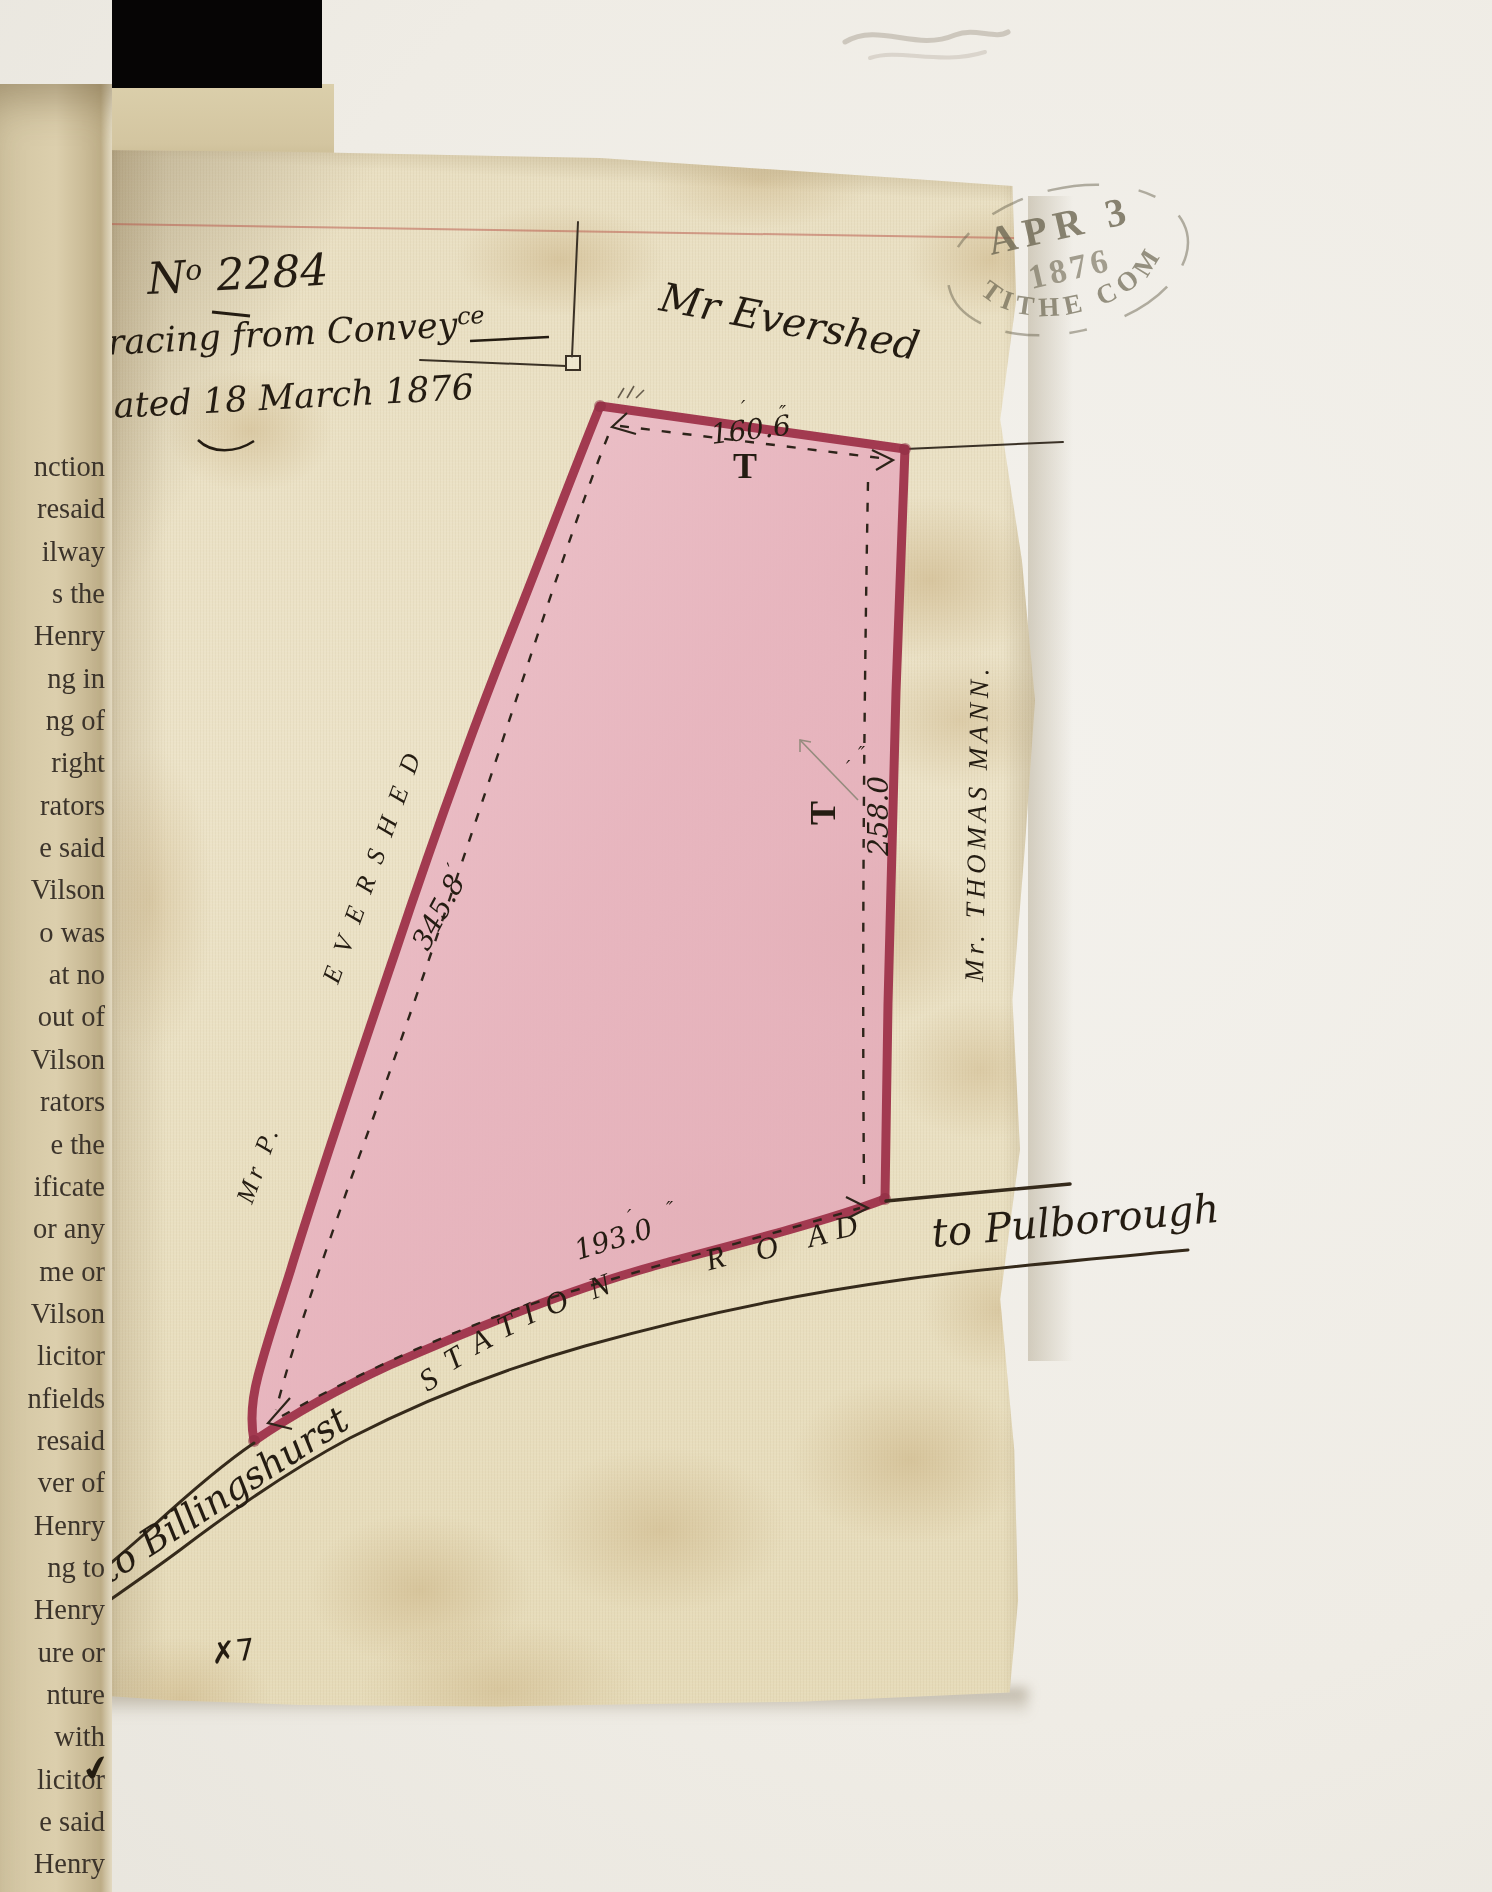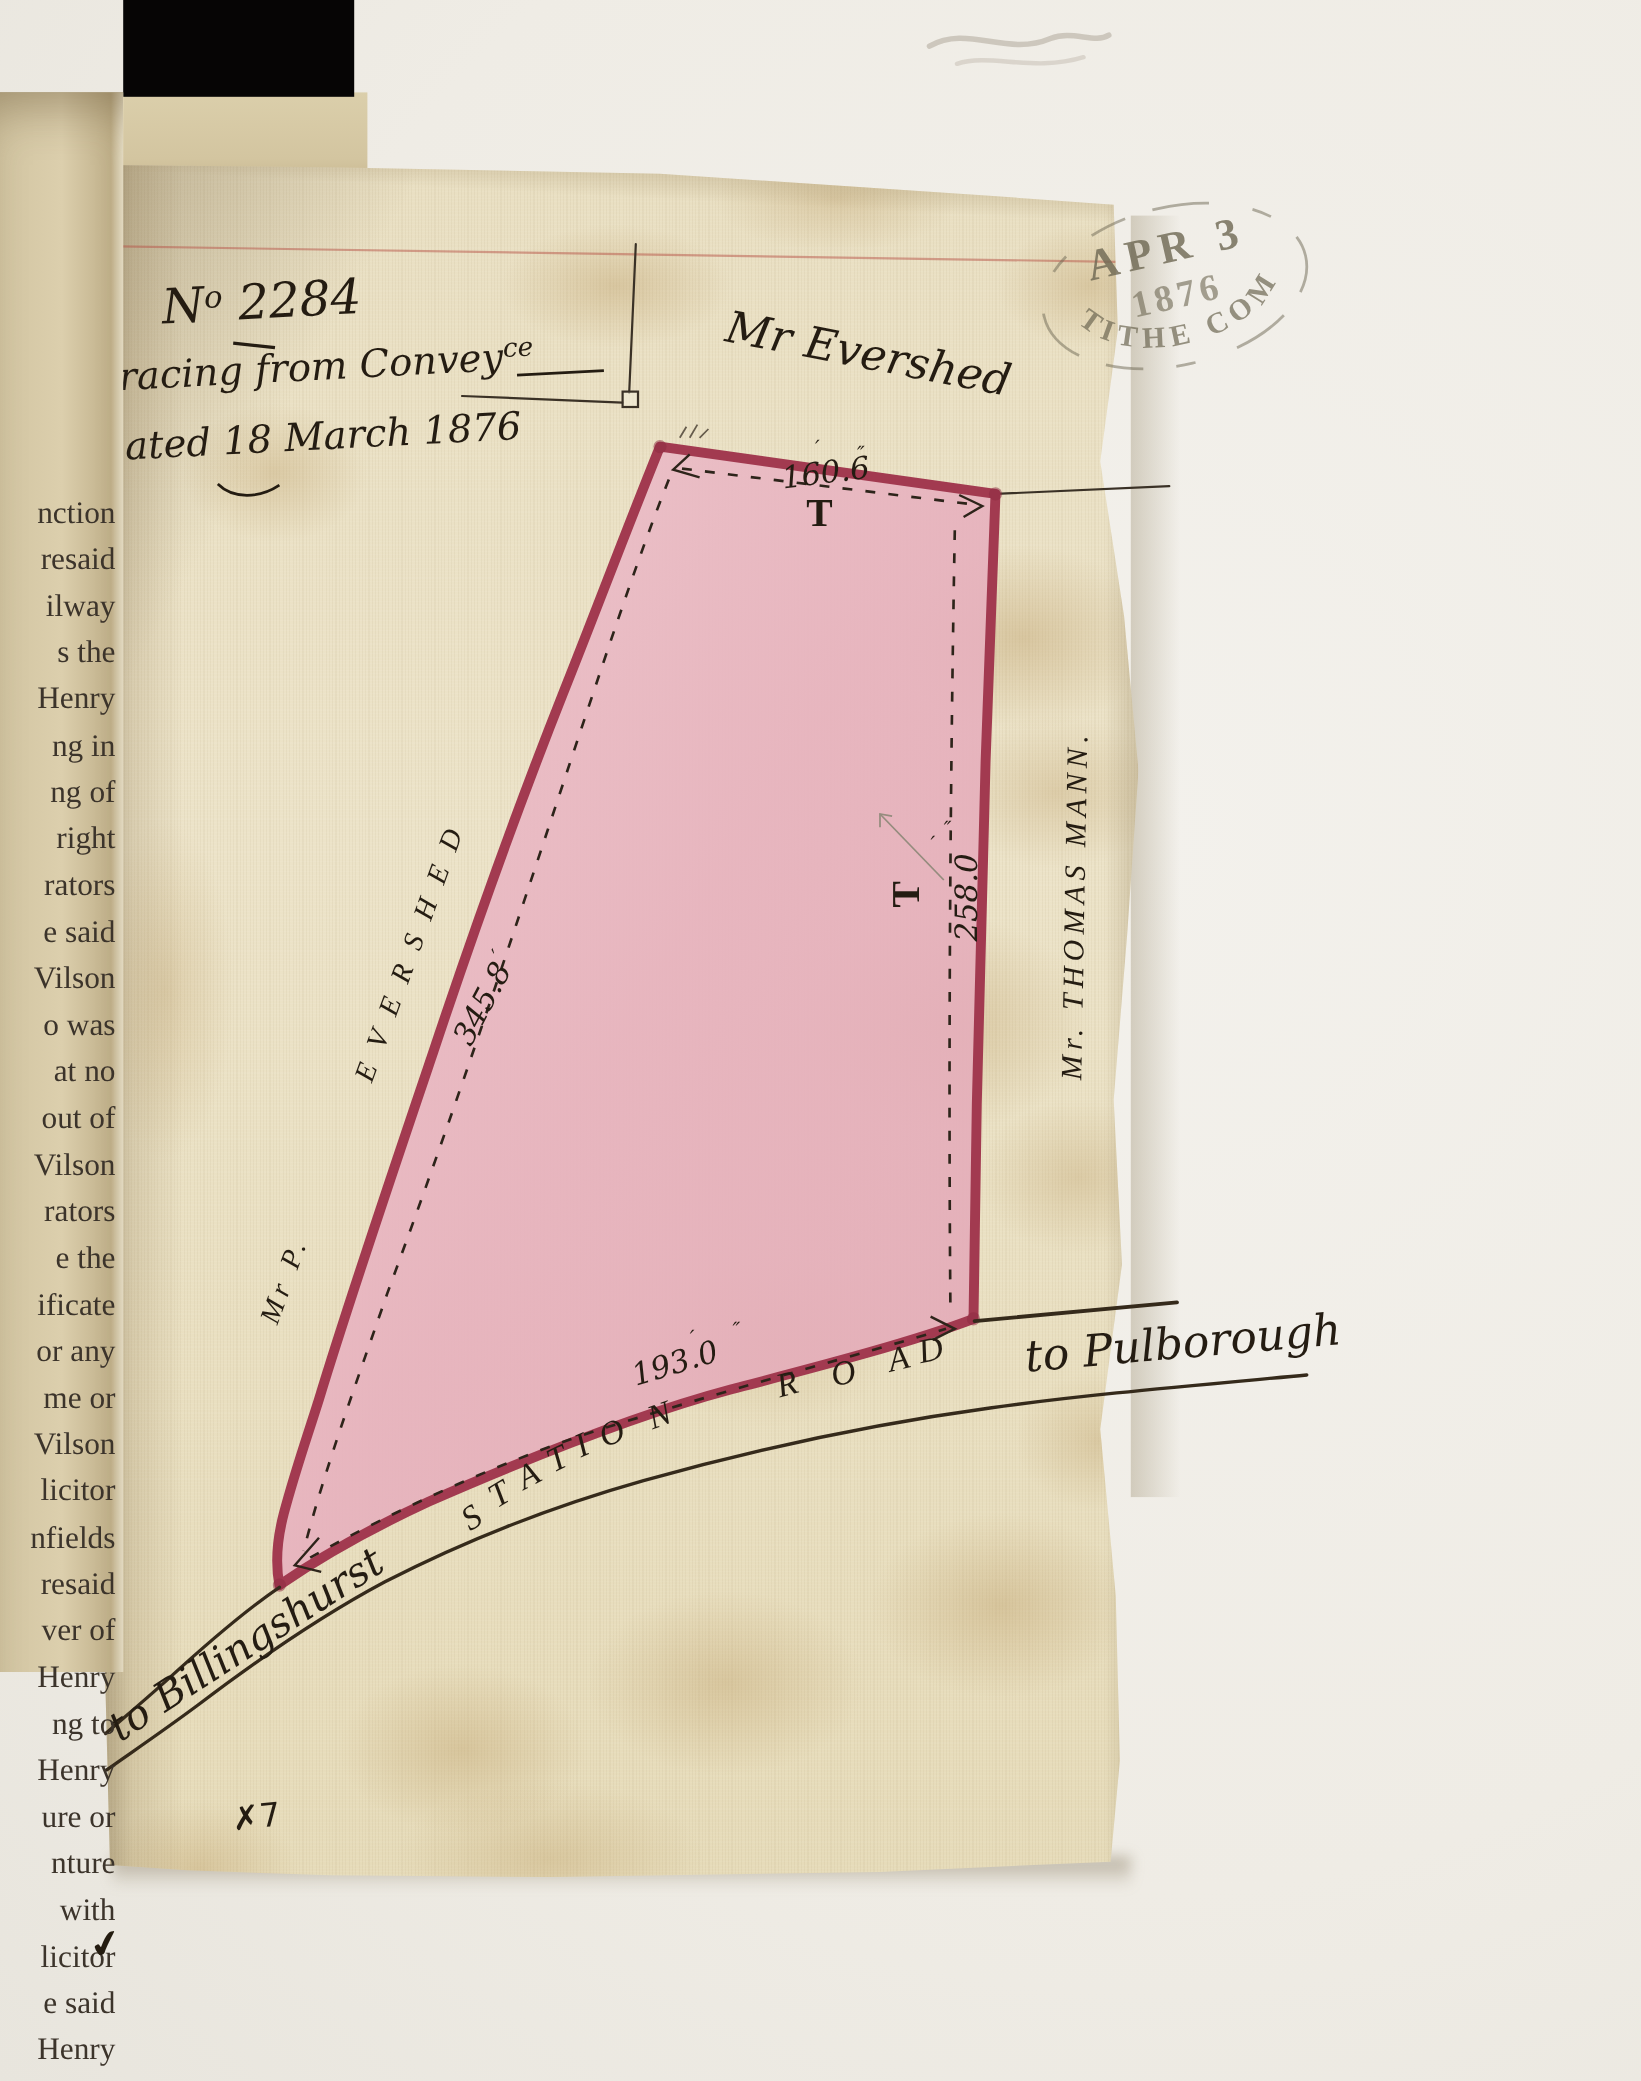--- a/index.html
+++ b/index.html
@@ -5,21 +5,21 @@
   html,body{margin:0;padding:0}
   body{
     position:relative;width:1492px;height:1892px;overflow:hidden;
     background:radial-gradient(ellipse at 70% 40%, #f3f1ec 0%, #efece5 60%, #e8e5dd 100%);
     font-family:"Liberation Serif", serif;
   }
   .abs{position:absolute}
   #black-backdrop{left:112px;top:0;width:210px;height:88px;background:#060505}
   #book-sliver{left:0;top:84px;width:334px;height:86px;
     background:linear-gradient(180deg,#dbcfab,#d3c5a0 70%,#c6b68d)}
-  #book-column{left:0;top:84px;width:112px;height:1436px;
+  #book-column{left:0;top:84px;width:112px;height:1808px;
     background:linear-gradient(90deg,#d2c5a2,#dccfad 50%,#c0b08a 90%,#ece4cc);
     box-shadow:inset 0 36px 44px -22px rgba(85,65,32,.4);
     z-index:6}
   #column-text{position:absolute;top:362px;left:0;right:0}
   .bl{text-align:right;padding-right:7px;font-size:28.5px;line-height:42.35px;color:#3c342b;white-space:nowrap}
   #ink-tick{left:82px;top:1748px;font-size:34px;color:#241c10;transform:rotate(-14deg);z-index:7;font-family:"DejaVu Sans",sans-serif}
   #tracing-shadow{left:102px;top:1688px;width:926px;height:28px;
     background:linear-gradient(180deg, rgba(115,100,70,.45), rgba(115,100,70,0));filter:blur(6px);z-index:1}
   #deckle-edge{left:1028px;top:196px;width:60px;height:1165px;z-index:1;
     background:linear-gradient(90deg, rgba(162,150,122,.4), rgba(240,237,230,0) 75%)}

